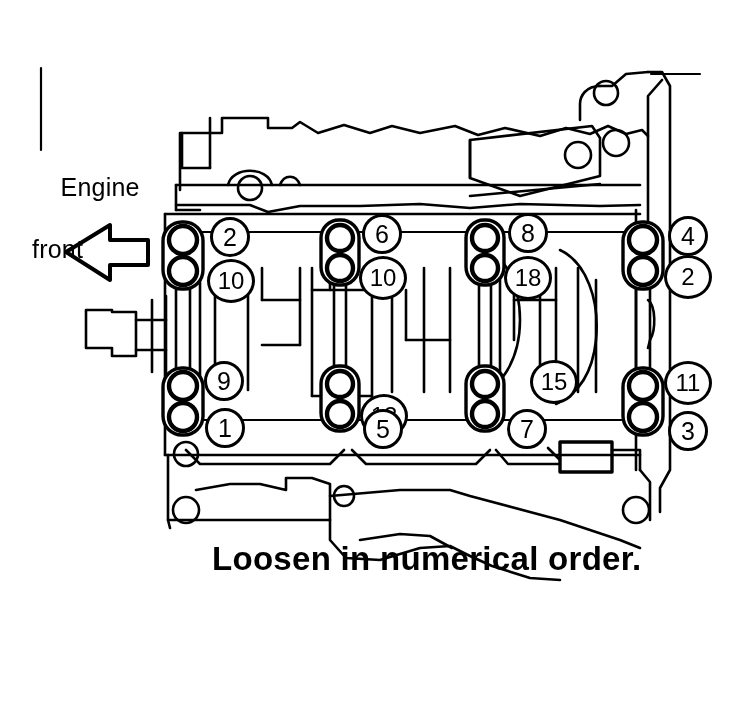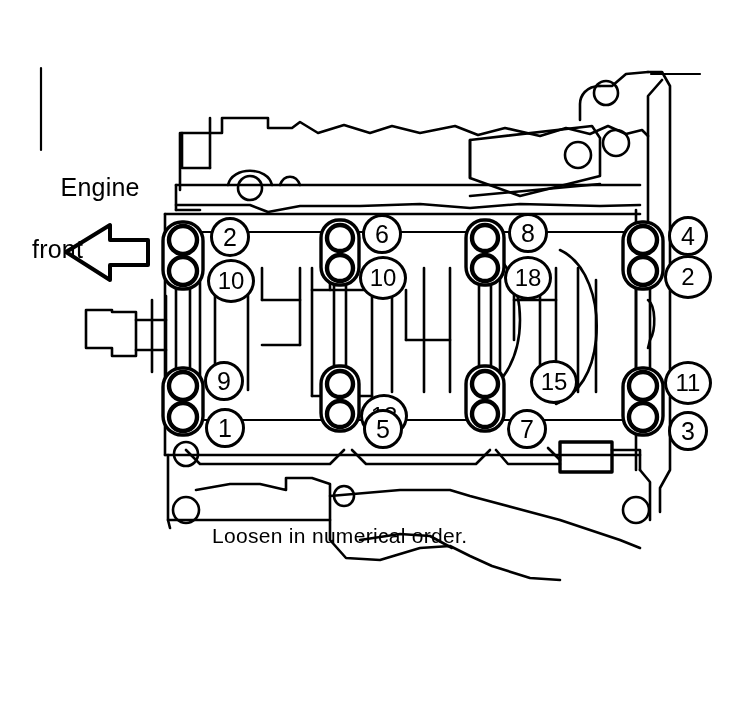--- a/index.html
+++ b/index.html
@@ -17,22 +17,22 @@
   .txt{position:absolute;white-space:pre;color:#000;}
 
   #label-engine-front{
     left:32px;top:141px;
     font-size:25px;line-height:31px;
     letter-spacing:0.2px;
   }
   #label-engine-front .l2{display:block;}
 
   #caption-loosen{
-    left:212px;top:524px;
-    font-size:21px;letter-spacing:0.3px;
+    left:212px;top:540px;
+    font-size:33px;letter-spacing:0.3px;font-weight:bold;
   }
   #code-id{
     left:40px;top:612px;
     font-size:22px;font-weight:bold;letter-spacing:0.6px;
   }
 
   
   .bubble{
     position:absolute;
     border:3px solid #000;

